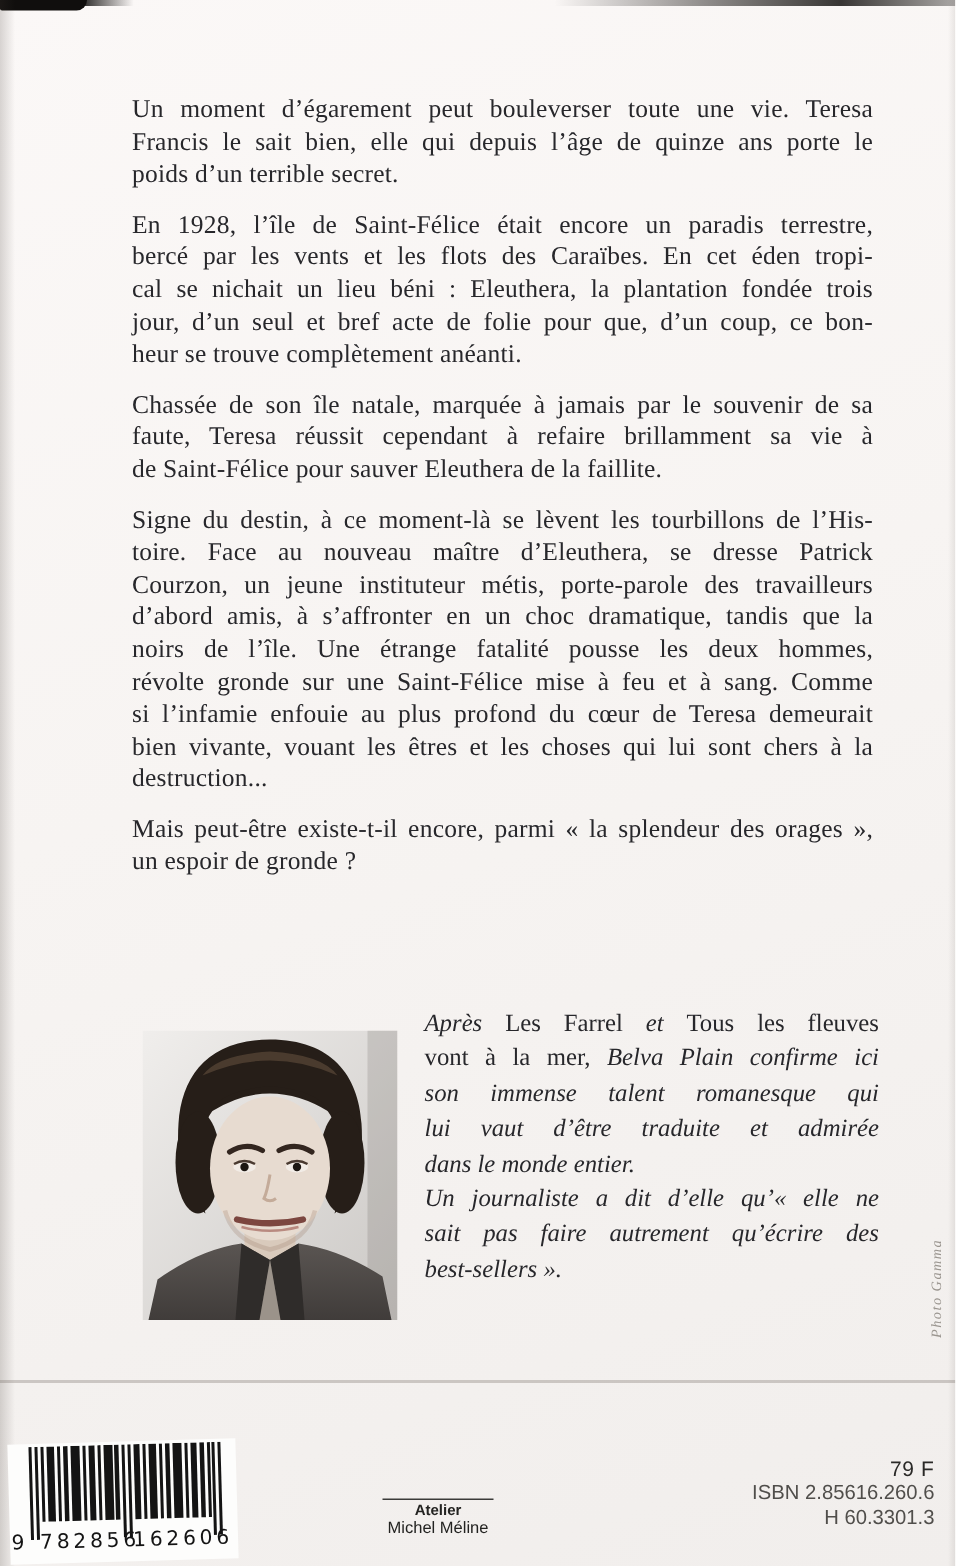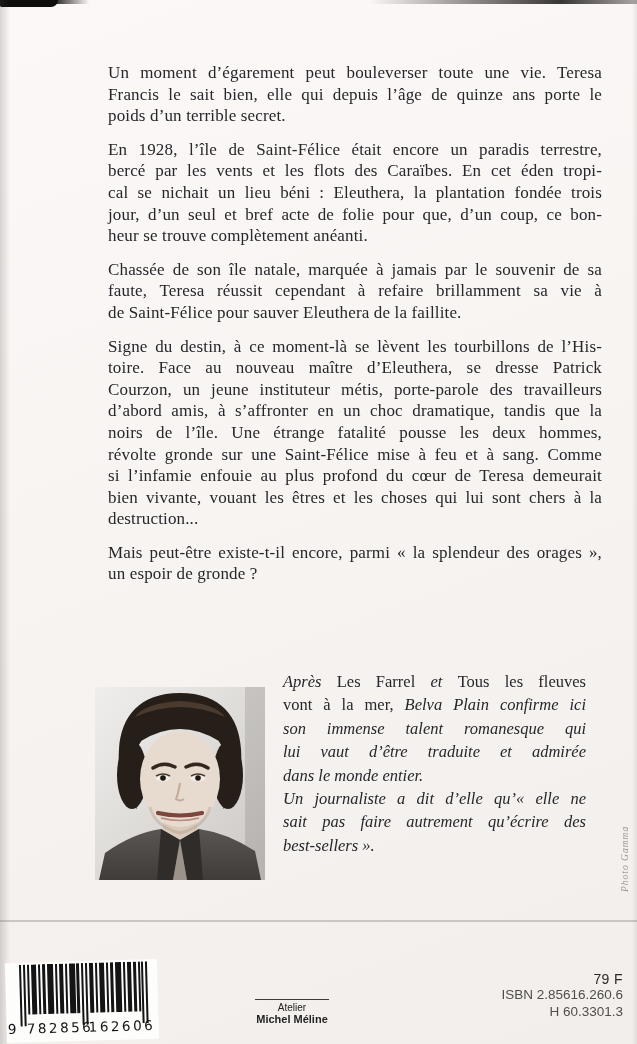--- a/index.html
+++ b/index.html
@@ -15,21 +15,21 @@
     border-radius:0 0 10px 2px;}
   .art-left{position:absolute;top:0;left:0;width:10px;height:100%;
     background:linear-gradient(to right,rgba(70,62,56,.20),rgba(70,62,56,0));}
   .art-right{position:absolute;top:0;right:0;width:5px;height:100%;
     background:linear-gradient(to left,rgba(70,62,56,.10),rgba(70,62,56,0));}
   .art-scanline{position:absolute;left:0;top:920px;width:100%;height:2px;
     background:rgba(118,110,103,.32);}
 
   
   .synopsis{position:absolute;left:88px;top:62px;width:494px;color:#27272b;
-    font-size:17px;line-height:21.6px;letter-spacing:.15px;margin-left:20px;}
+    font-size:17px;line-height:21.6px;letter-spacing:.15px;}
   .para{margin:0 0 12px 0;}
   .line{white-space:nowrap;text-align:justify;text-align-last:justify;height:21.6px;}
   .line.last{text-align-last:left;}
 
   
   .photo{position:absolute;left:95px;top:687px;width:170px;height:193px;}
   .photo svg{display:block;}
   .blurb{position:absolute;left:283px;top:670px;width:303px;color:#27272b;
     font-size:16.5px;line-height:23.4px;}
   .bline{white-space:nowrap;text-align:justify;text-align-last:justify;height:23.4px;}
@@ -47,22 +47,22 @@
   .barcode svg{position:absolute;left:0;top:2px;}
   .bc-digit{position:absolute;top:58px;font-family:"DejaVu Sans",sans-serif;
     font-size:13.5px;color:#141414;}
   .bc-lead{left:1px;}
   .bc-g1{left:20px;width:54px;text-align:center;letter-spacing:2.5px;}
   .bc-g2{left:82px;width:54px;text-align:center;letter-spacing:2.5px;}
 
   .imprint{position:absolute;left:237px;top:999px;width:110px;text-align:center;
     font-family:"Liberation Sans",sans-serif;color:#232321;}
   .imprint .rule{width:74px;margin:0 auto 3px auto;border-top:1.5px solid #3b3b39;}
-  .imp1{font-size:10px;font-weight:normal;line-height:10px;}
-  .imp2{font-size:11px;font-weight:bold;line-height:13px;}
+  .imp1{font-size:10px;font-weight:bold;line-height:10px;}
+  .imp2{font-size:11px;font-weight:normal;line-height:13px;}
 
   .pricing{position:absolute;right:14px;top:971px;text-align:right;
     font-family:"Liberation Sans",sans-serif;}
   .price{font-size:14px;font-weight:normal;color:#2a2927;letter-spacing:.4px;line-height:16px;}
   .isbn,.code{font-size:13.5px;color:#504e4b;line-height:16.5px;margin-left:16px;}
 </style>
 </head>
 <body>
 
 <div class="cover">

